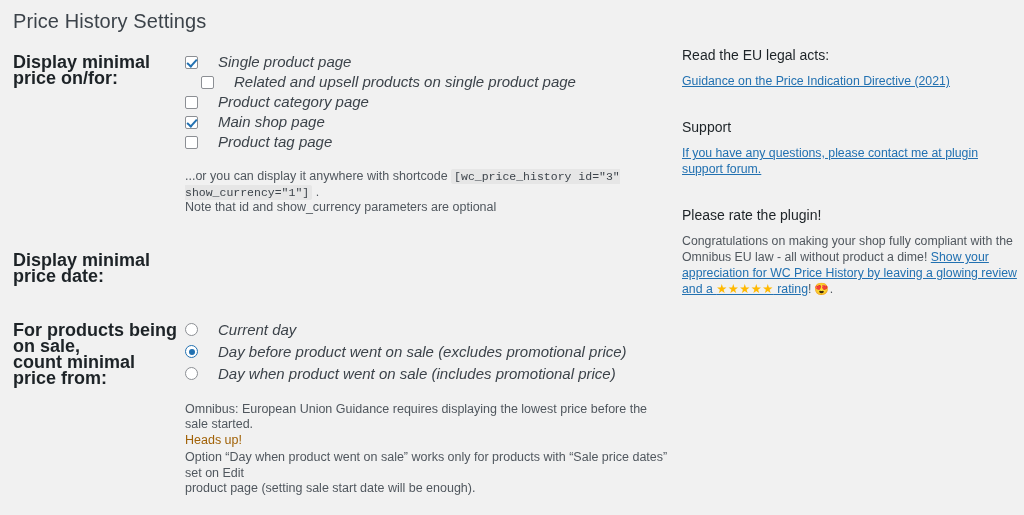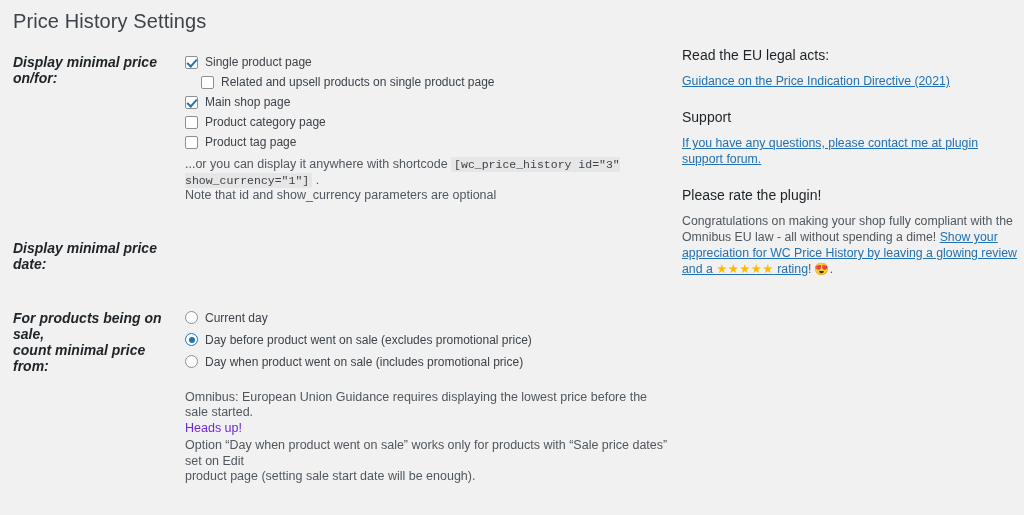--- a/index.html
+++ b/index.html
@@ -39,45 +39,45 @@
     width: 655px;
   }
   .row {
     display: flex;
     align-items: flex-start;
     margin-bottom: 0;
   }
   .row-label {
     width: 170px;
     flex: 0 0 170px;
-    font-size: 14px;
+    font-size: 18px;
     font-weight: bold;
     color: #1d2327;
     line-height: 16px;
     padding-top: 2px;
-    font-style: italic;
   }
   .row-label .l2 { display: block; }
   .row-field {
     flex: 1 1 auto;
     padding-left: 2px;
   }
   .opt {
     display: flex;
     align-items: center;
     height: 20px;
     margin-bottom: 0px;
   }
   .opt.indent { padding-left: 16px; }
   .opt-label {
-    font-size: 12px;
-    color: #3c434a;
-    line-height: 16px;
-    padding-left: 7px;
+    font-size: 15px;
+    color: #3c434a;
+    line-height: 16px;
+    padding-left: 20px;
     white-space: nowrap;
+    font-style: italic;
   }
   
   .cb {
     width: 13px;
     height: 13px;
     box-sizing: border-box;
     border: 1px solid #8c8f94;
     background: #fff;
     border-radius: 2px;
     position: relative;
@@ -115,33 +115,33 @@
     top: 2.5px;
     width: 6px;
     height: 6px;
     border-radius: 50%;
     background: #2271b1;
   }
   .desc {
     font-size: 12.5px;
     color: #50575e;
     line-height: 15.5px;
-    margin-top: 5px;
+    margin-top: 17px;
   }
   .desc-tight { margin-top: 2px; }
   code.sc {
     font-family: "Liberation Mono", "DejaVu Sans Mono", monospace;
     background: #e6e6e6;
     padding: 1px 3px;
     font-size: 11.5px;
     color: #3c434a;
     border-radius: 2px;
   }
   .heads-up {
-    color: #6d28d9;
+    color: #a16207;
     font-size: 12.5px;
     line-height: 15.5px;
   }
   a.lnk {
     color: #2271b1;
     text-decoration: underline;
   }
   
   .sidebar {
     position: absolute;
@@ -149,21 +149,21 @@
     top: 46px;
     width: 335px;
   }
   .sb-h {
     font-size: 14px;
     font-weight: normal;
     color: #1d2327;
     line-height: 18px;
     margin: 0 0 9px 0;
   }
-  .sb-h.second { margin-top: 19px; }
+  .sb-h.second { margin-top: 29px; }
   .sb-link {
     display: block;
     font-size: 12.3px;
     color: #2271b1;
     line-height: 16px;
     margin-bottom: 2px;
   }
   .sb-p {
     font-size: 12.3px;
     color: #50575e;
@@ -192,27 +192,27 @@
           <span class="cb checked"></span>
           <span class="opt-label">Single product page</span>
         </div>
 
         <div class="opt indent">
           <span class="cb"></span>
           <span class="opt-label">Related and upsell products on single product page</span>
         </div>
 
         <div class="opt">
+          <span class="cb"></span>
+          <span class="opt-label">Product category page</span>
+        </div>
+
+        <div class="opt">
           <span class="cb checked"></span>
           <span class="opt-label">Main shop page</span>
-        </div>
-
-        <div class="opt">
-          <span class="cb"></span>
-          <span class="opt-label">Product category page</span>
         </div>
 
         <div class="opt">
           <span class="cb"></span>
           <span class="opt-label">Product tag page</span>
         </div>
 
         <div class="desc">
           <span>...or you can display it anywhere with shortcode </span><code class="sc">[wc_price_history id="3" show_currency="1"]</code><span> .</span>
           <div>Note that id and show_currency parameters are optional</div>
@@ -270,17 +270,17 @@
 
   <div class="sidebar">
 
     <div class="sb-h">Read the EU legal acts:</div>
     <a class="sb-link" href="#">Guidance on the Price Indication Directive (2021)</a>
 
     <div class="sb-h second">Support</div>
     <a class="sb-link" href="#">If you have any questions, please contact me at plugin support forum.</a>
 
     <div class="sb-h second">Please rate the plugin!</div>
-    <p class="sb-p"><span>Congratulations on making your shop fully compliant with the Omnibus EU law - all without spending a dime! </span><a class="lnk" href="#"><span>Show your appreciation for WC Price History by leaving a glowing review and a </span><span class="stars">★★★★★</span><span> rating</span></a><span>! </span><span class="emoji">😍</span><span>.</span></p>
+    <p class="sb-p"><span>Congratulations on making your shop fully compliant with the Omnibus EU law - all without product a dime! </span><a class="lnk" href="#"><span>Show your appreciation for WC Price History by leaving a glowing review and a </span><span class="stars">★★★★★</span><span> rating</span></a><span>! </span><span class="emoji">😍</span><span>.</span></p>
 
   </div>
 
 </div>
 
 </body></html>

